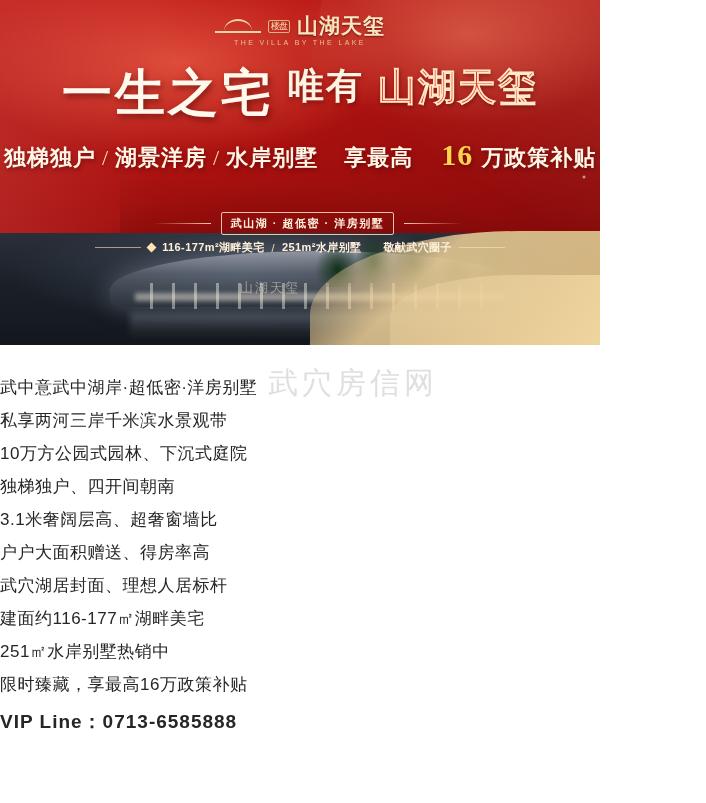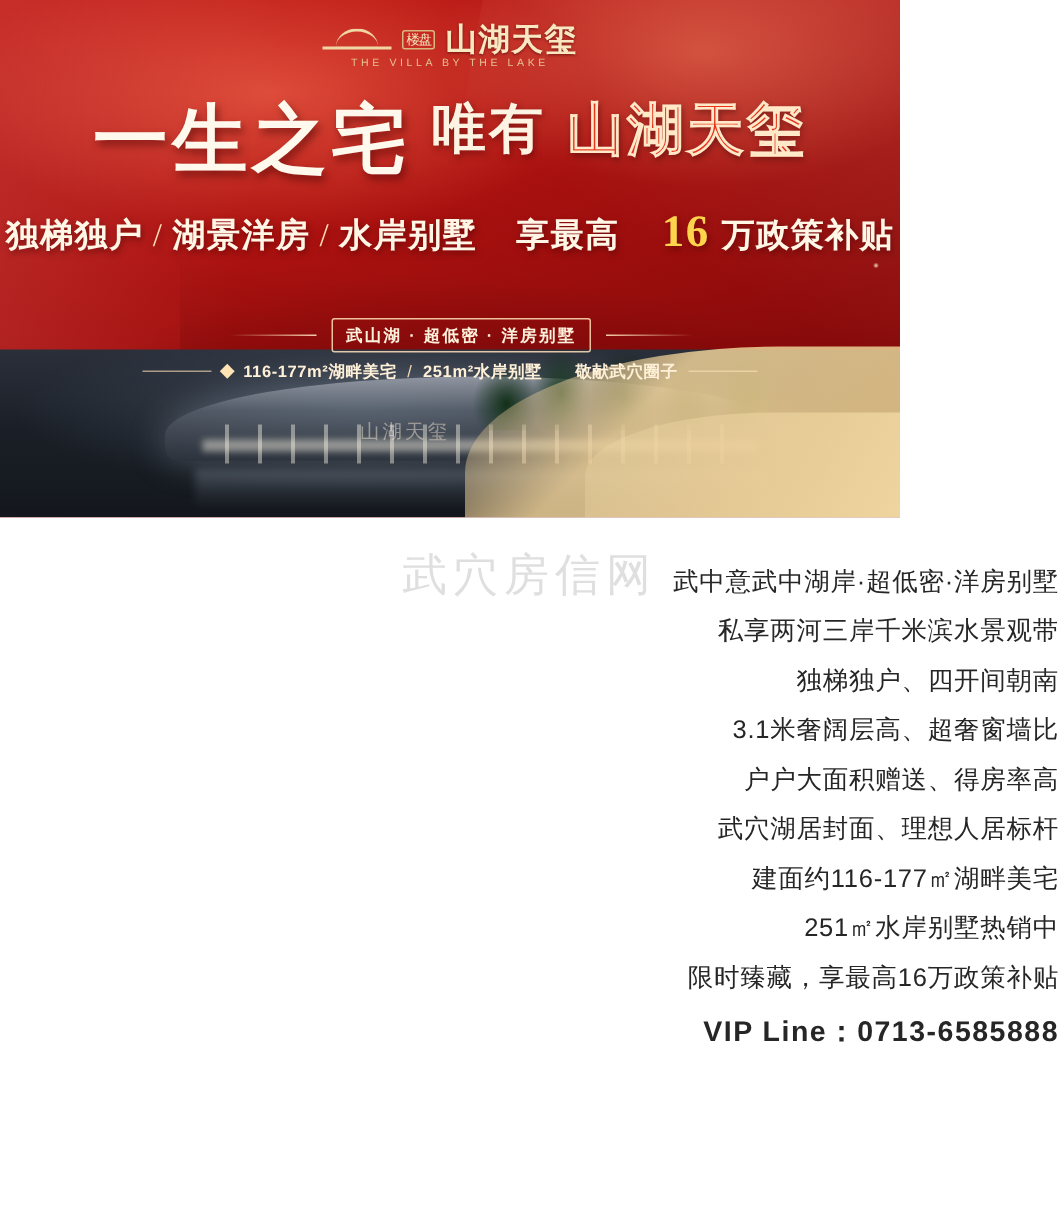--- a/index.html
+++ b/index.html
@@ -299,21 +299,21 @@
   }
 
   
   .copy {
     position: relative;
     width: 706px;
     padding: 26px 0 10px;
     background: #ffffff;
   }
   .copy-line {
-    text-align: right;
+    text-align: left;
     color: #262626;
     font-family: "Liberation Sans", sans-serif;
     font-size: 17px;
     line-height: 33px;
     letter-spacing: 0.5px;
     white-space: nowrap;
   }
   .copy-line.vip {
     font-weight: bold;
     font-size: 19px;
@@ -398,20 +398,21 @@
   </div>
 
   <div class="hero-wm">山湖天玺</div>
 </div>
 
 <div class="copy">
   <div class="watermark">武穴房信网</div>
 
   <div class="copy-line">武中意武中湖岸·超低密·洋房别墅</div>
   <div class="copy-line">私享两河三岸千米滨水景观带</div>
+  <div class="copy-line">10万方公园式园林、下沉式庭院</div>
   <div class="copy-line">独梯独户、四开间朝南</div>
   <div class="copy-line">3.1米奢阔层高、超奢窗墙比</div>
   <div class="copy-line">户户大面积赠送、得房率高</div>
   <div class="copy-line">武穴湖居封面、理想人居标杆</div>
   <div class="copy-line">建面约116-177㎡湖畔美宅</div>
   <div class="copy-line">251㎡水岸别墅热销中</div>
   <div class="copy-line">限时臻藏，享最高16万政策补贴</div>
 
   <div class="copy-line vip">VIP Line：0713-6585888</div>
 

